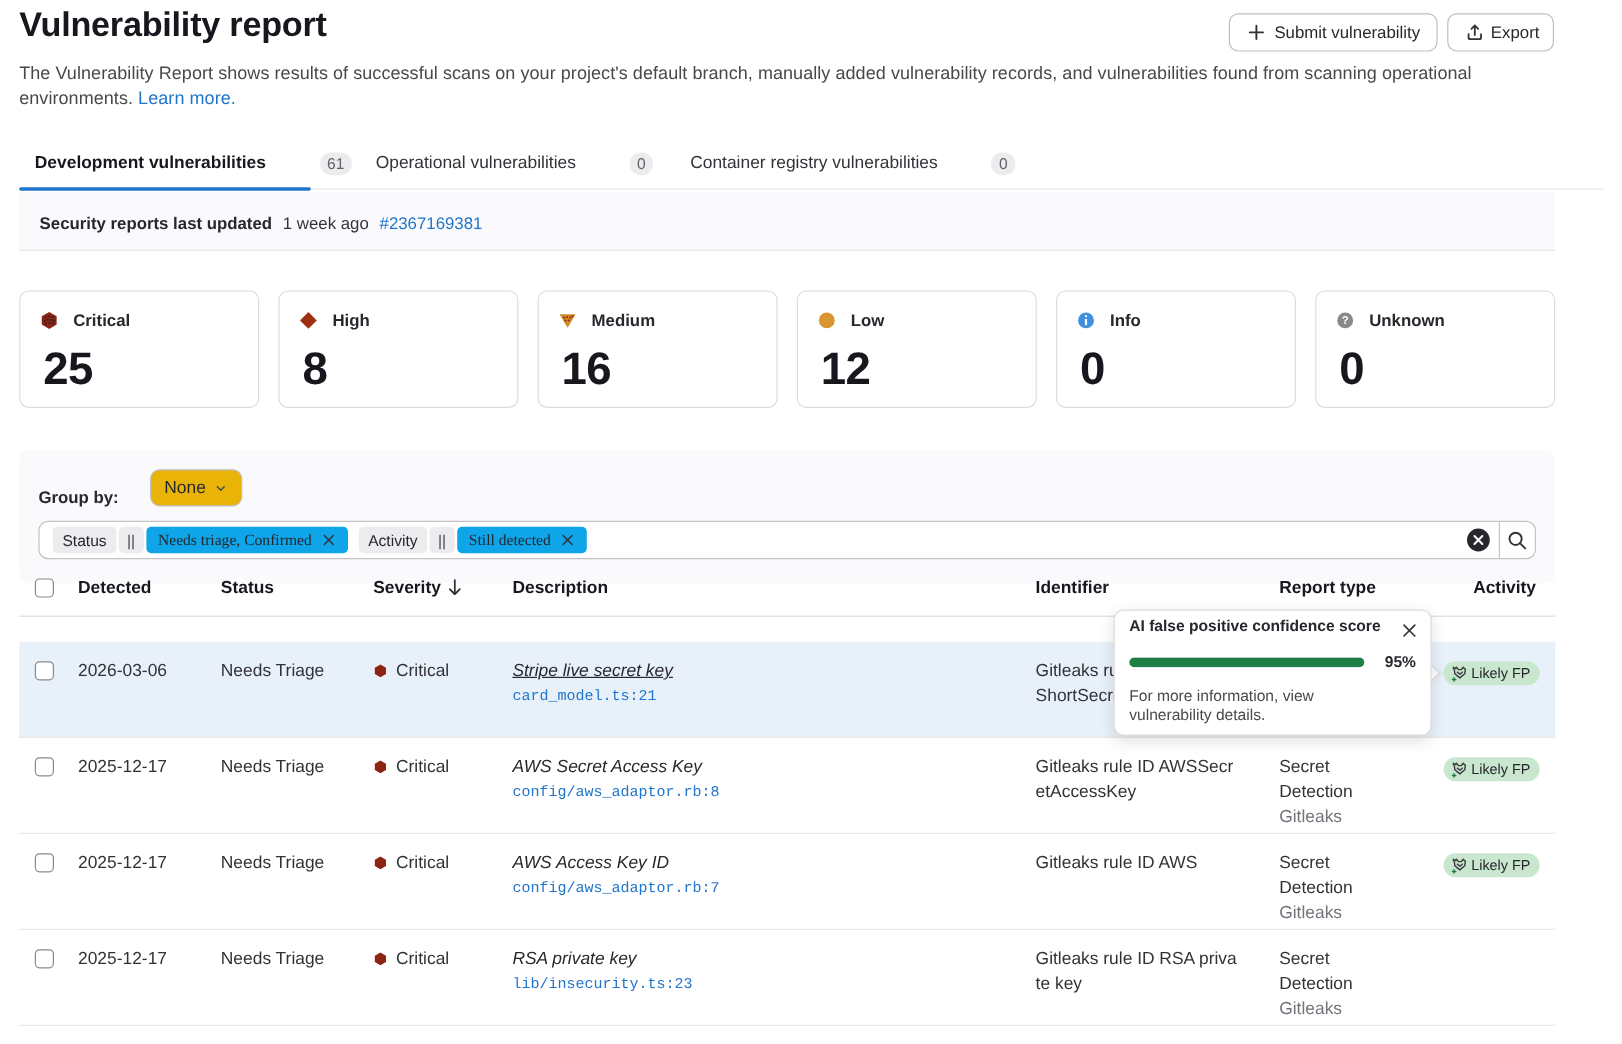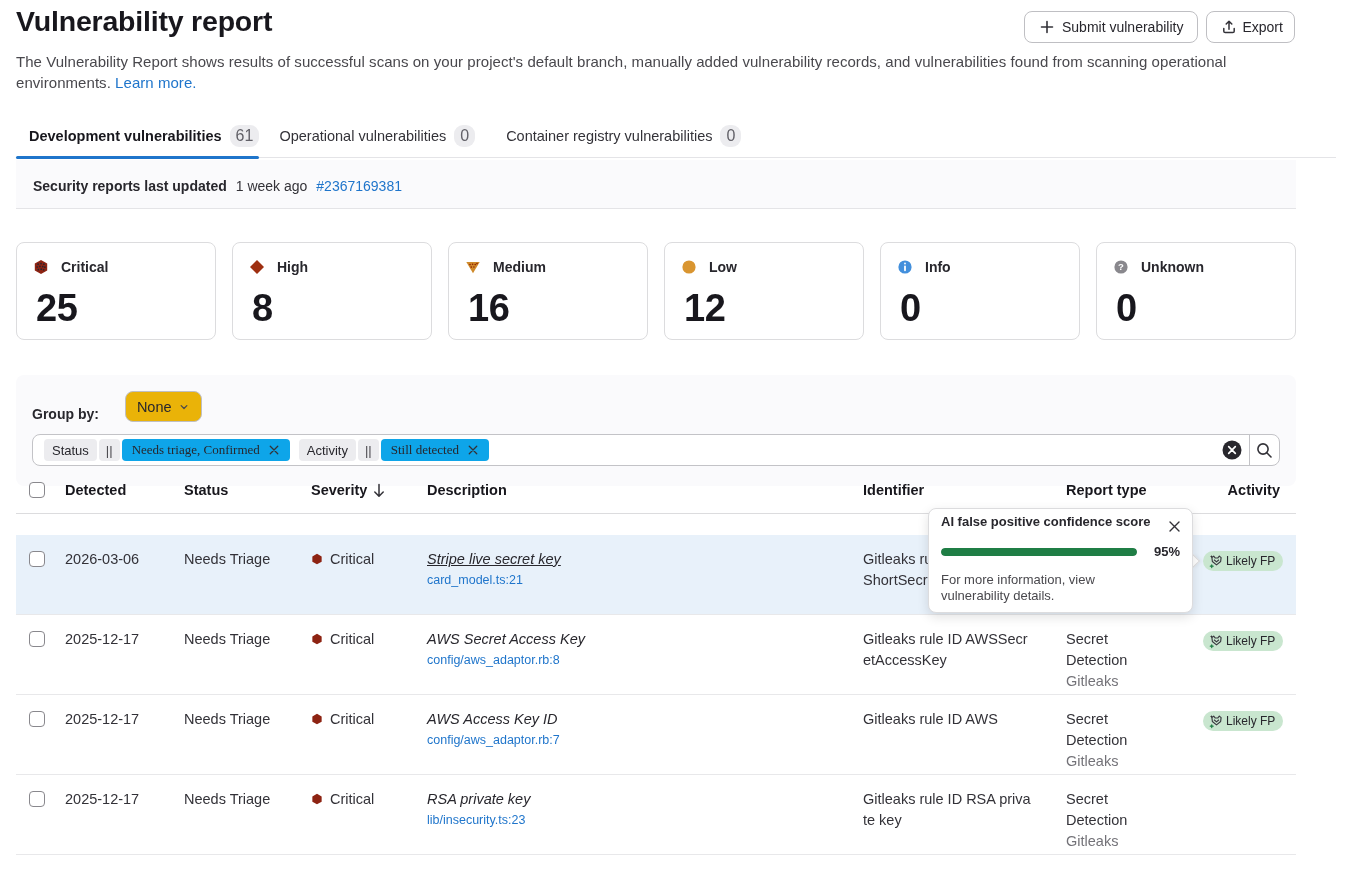--- a/index.html
+++ b/index.html
@@ -10,21 +10,21 @@
 .hdr-btns { top:11px; left:1024px; display:flex; gap:8px; }
 .btn { height:32px; display:inline-flex; align-items:center; justify-content:center; gap:7px; border:1px solid #bfbfc3; border-radius:8px; background:#fff; color:#28272d; font-size:14px; padding:0 14px; }
 .desc { left:16px; top:51px; width:1280px; font-size:15px; letter-spacing:0.05px; line-height:21px; color:#49484d; }
 .desc a { color:#1f75cb; text-decoration:none; }
 
 .tabs { left:16px; top:118px; width:1320px; height:37px; display:flex; border-bottom:0; }
 .tabline { left:16px; top:157px; width:1320px; height:1px; background:#e4e4e7; }
 .tab { display:flex; align-items:center; gap:8px; padding:0 13px; font-size:14.5px; color:#333238; height:36px; }
 .tab.active { font-weight:700; color:#18171d; }
 .tab-underline { left:16px; top:156px; width:243px; height:3px; background:#1f75cb; border-radius:2px; }
-.badge-pill { background:#ececef; color:#626168; font-size:16px; line-height:1; border-radius:9px; padding:3px 6px; font-weight:400; }
+.badge-pill { background:#ececef; color:#626168; font-size:13px; line-height:1; border-radius:9px; padding:3px 6px; font-weight:400;margin-left:37px; }
 
 .upbar { left:16px; top:160px; width:1280px; height:49px; background:#fafafc; border-bottom:1px solid #e4e4e7; display:flex; align-items:center; padding:3px 17px 0 17px; font-size:14px; gap:9px;}
 .upbar b { color:#28272d; }
 .upbar a { color:#1f75cb; text-decoration:none; }
 
 .card { top:242px; width:200px; height:98px; background:#fff; border:1px solid #dcdcde; border-radius:8px; padding:16px; }
 .card .lbl { display:flex; align-items:center; gap:12px; font-size:14px; font-weight:700; color:#28272d; }
 .card .num { margin-top:13px; margin-left:3px; font-size:38px; font-weight:700; color:#18171d; line-height:40px; letter-spacing:-0.5px;}
 
 .filterbox { left:16px; top:375px; width:1280px; height:111px; background:#fafafc; border-radius:8px; padding:16px; }
@@ -44,21 +44,21 @@
 .rows { left:16px; top:535px; width:1280px; }
 .row { height:80px; border-bottom:1px solid #e8e8ea; display:grid; grid-template-columns:41px 119px 127px 116px 436px 203px 137px 101px; font-size:14.5px; color:#333238; }
 .row > div { padding:14px 8px 0 8px; line-height:21px; }
 .row.hl { background:#e8f1fa; }
 .chkcell { padding-left:13px !important; padding-top:16px !important; }
 .chk { width:16px; height:16px; border:1px solid #89888d; border-radius:4px; background:#fff; }
 .sev { display:flex; align-items:flex-start; gap:7px; }
 .sev svg { margin-top:4px; }
 .dtitle { color:#28272d;font-style:italic; }
 .dtitle.u { text-decoration:underline; }
-.dfile { font-size:12.5px; color:#1f75cb; line-height:17px; margin-top:2px; }
+.dfile { font-size:12.5px; color:#1f75cb; line-height:17px; margin-top:2px;font-family:Liberation Mono, monospace; }
 .ident { line-height:21px; }
 .rtype { line-height:21px; }
 .rtype .gray { color:#737278; }
 .actcell { text-align:right; padding-right:17px !important; padding-top:16px !important; }
 .fp { display:inline-flex; align-items:center; white-space:nowrap; height:20px; background:#c9e6cf; border-radius:10px; padding:0 8px 0 6px; font-size:12px; color:#28272d; gap:2px; }
 
 .pop { left:928px; top:508px; width:265px; height:105px; background:#fff; border:1px solid #dcdcde; border-radius:8px; box-shadow:0 4px 12px rgba(0,0,0,0.12); z-index:5; padding:5px 12px 5px 12px; }
 .pop .ptitle { font-size:13px; font-weight:700; color:#28272d; }
 .pop .pbar { margin-top:15px; display:flex; align-items:center; gap:17px; }
 .track { width:210px; height:8px; border-radius:4px; background:#d4d4d8; overflow:hidden; }

